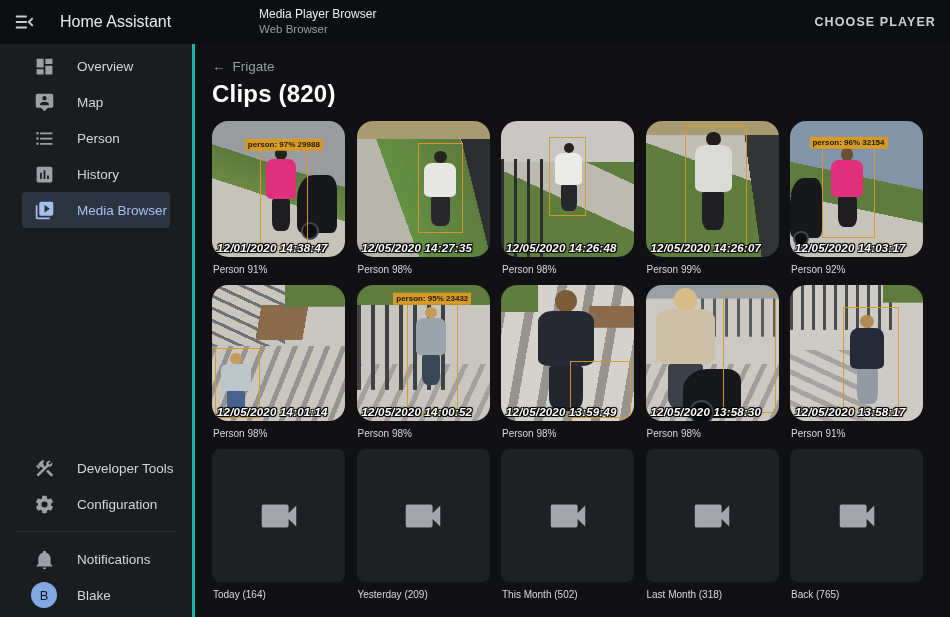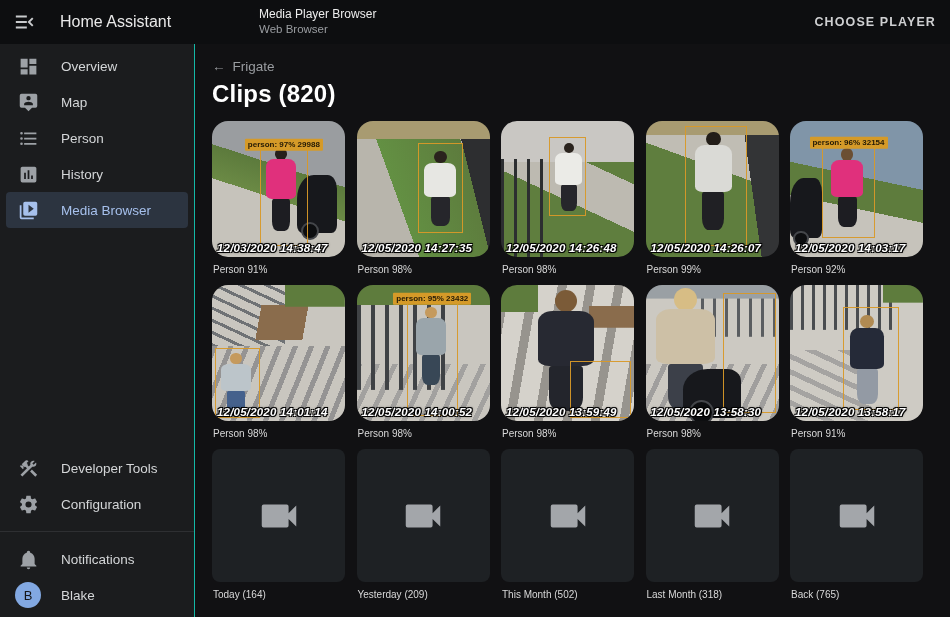--- a/index.html
+++ b/index.html
@@ -39,23 +39,23 @@
     letter-spacing: 1.1px; font-family: inherit; white-space: nowrap;
   }
 
   
   .body { flex: 1; display: flex; min-height: 0; }
 
   
   .sidebar {
     width: 195px; flex: none;
     background: #1b1c1e;
-    border-right: 1px solid #14b8a6;
+    border-right: 3px solid #14b8a6;
     display: flex; flex-direction: column;
-    padding: 4px 0 4px;
+    padding: 4px 16px 4px;
   }
   .nav-item {
     height: 36px; margin: 0 6px; padding: 0 10px;
     display: flex; align-items: center;
     border-radius: 4px; cursor: pointer; flex: none;
   }
   .nav-icon { width: 24px; height: 24px; color: #9da1a6; flex: none; display: flex; align-items: center; justify-content: center; }
   .nav-icon svg { width: 21px; height: 21px; display: block; }
   .nav-label { margin-left: 21px; font-size: 13.5px; font-weight: 500; color: #d4d6d8; white-space: nowrap; }
   .nav-item.selected { background: #2c3440; }
@@ -291,21 +291,21 @@
     <div class="thumb s1">
       <div class="person" style="left: 40%; top: 20%; width: 24%; height: 66%; --shirt: #e0307c; --pants: #1d1d22; --hair: #26201b;">
         <span class="head"></span>
                 <span class="torso"></span>
                 <span class="legs"></span>
       </div>
       <div class="stroller" style="left: 64%; top: 40%; width: 30%; height: 42%;"></div>
       <div class="bbox" style="left: 36%; top: 18%; width: 36%; height: 74%;">
         <span class="chip">person: 97% 29988</span>
       </div>
-      <span class="ts">12/03/2020 14:38:47</span>
+      <span class="ts">12/01/2020 14:38:47</span>
     </div>
     <div class="caption">Person 91%</div>
   </div>
 
   <div class="cell">
     <div class="thumb s2">
       <div class="person" style="left: 50%; top: 22%; width: 26%; height: 58%; --shirt: #e7e7e3; --pants: #26262b; --hair: #2a231d;">
         <span class="head"></span>
                 <span class="torso"></span>
                 <span class="legs"></span>

